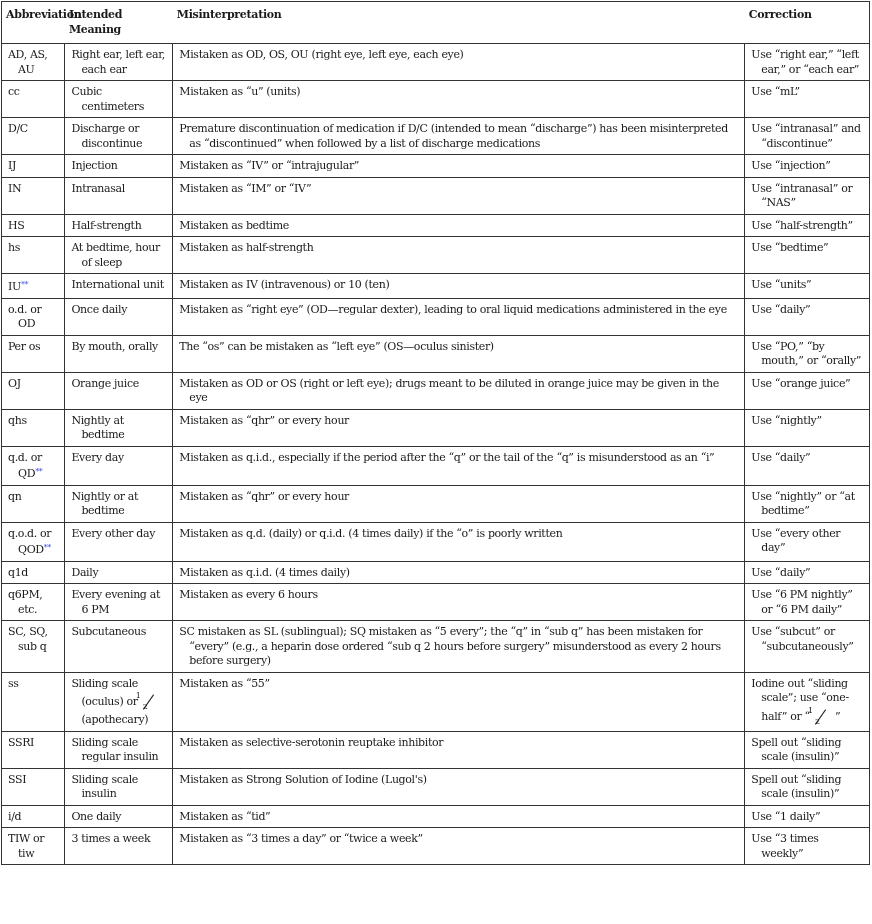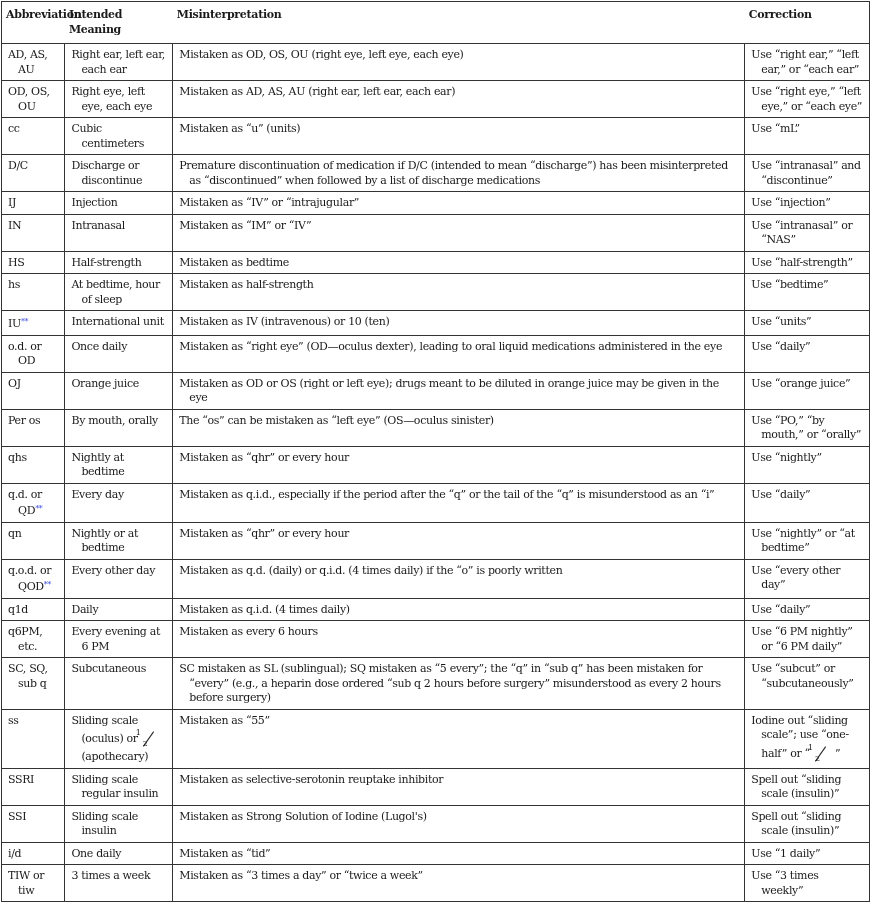--- a/index.html
+++ b/index.html
@@ -66,26 +66,20 @@
     </tr>
   </thead>
   <tbody id="tbody">
       <tr>
         <td class="hang"><span>AD, AS, AU</span></td>
         <td class="hang"><span>Right ear, left ear, each ear</span></td>
         <td class="hang"><span>Mistaken as OD, OS, OU (right eye, left eye, each eye)</span></td>
         <td class="hang"><span>Use “right ear,” “left ear,” or “each ear”</span></td>
       </tr>
       <tr>
-        <td class="hang"><span>OD, OS, OU</span></td>
-        <td class="hang"><span>Right eye, left eye, each eye</span></td>
-        <td class="hang"><span>Mistaken as AD, AS, AU (right ear, left ear, each ear)</span></td>
-        <td class="hang"><span>Use “right eye,” “left eye,” or “each eye”</span></td>
-      </tr>
-      <tr>
         <td class="hang"><span>cc</span></td>
         <td class="hang"><span>Cubic centimeters</span></td>
         <td class="hang"><span>Mistaken as “u” (units)</span></td>
         <td class="hang"><span>Use “mL”</span></td>
       </tr>
       <tr>
         <td class="hang"><span>D/C</span></td>
         <td class="hang"><span>Discharge or discontinue</span></td>
         <td class="hang"><span>Premature discontinuation of medication if D/C (intended to mean “discharge”) has been misinterpreted as “discontinued” when followed by a list of discharge medications</span></td>
         <td class="hang"><span>Use “intranasal” and “discontinue”</span></td>
@@ -116,36 +110,36 @@
       </tr>
       <tr>
         <td class="hang"><span>IU</span><span class="star">**</span></td>
         <td class="hang"><span>International unit</span></td>
         <td class="hang"><span>Mistaken as IV (intravenous) or 10 (ten)</span></td>
         <td class="hang"><span>Use “units”</span></td>
       </tr>
       <tr>
         <td class="hang"><span>o.d. or OD</span></td>
         <td class="hang"><span>Once daily</span></td>
-        <td class="hang"><span>Mistaken as “right eye” (OD—oculus dexter), leading to oral liquid medications administered in the eye</span></td>
+        <td class="hang"><span>Mistaken as “right eye” (OD—regular dexter), leading to oral liquid medications administered in the eye</span></td>
         <td class="hang"><span>Use “daily”</span></td>
+      </tr>
+      <tr>
+        <td class="hang"><span>Per os</span></td>
+        <td class="hang"><span>By mouth, orally</span></td>
+        <td class="hang"><span>The “os” can be mistaken as “left eye” (OS—oculus sinister)</span></td>
+        <td class="hang"><span>Use “PO,” “by mouth,” or “orally”</span></td>
       </tr>
       <tr>
         <td class="hang"><span>OJ</span></td>
         <td class="hang"><span>Orange juice</span></td>
         <td class="hang"><span>Mistaken as OD or OS (right or left eye); drugs meant to be diluted in orange juice may be given in the eye</span></td>
         <td class="hang"><span>Use “orange juice”</span></td>
       </tr>
       <tr>
-        <td class="hang"><span>Per os</span></td>
-        <td class="hang"><span>By mouth, orally</span></td>
-        <td class="hang"><span>The “os” can be mistaken as “left eye” (OS—oculus sinister)</span></td>
-        <td class="hang"><span>Use “PO,” “by mouth,” or “orally”</span></td>
-      </tr>
-      <tr>
         <td class="hang"><span>qhs</span></td>
         <td class="hang"><span>Nightly at bedtime</span></td>
         <td class="hang"><span>Mistaken as “qhr” or every hour</span></td>
         <td class="hang"><span>Use “nightly”</span></td>
       </tr>
       <tr>
         <td class="hang"><span>q.d. or QD</span><span class="star">**</span></td>
         <td class="hang"><span>Every day</span></td>
         <td class="hang"><span>Mistaken as q.i.d., especially if the period after the “q” or the tail of the “q” is misunderstood as an “i”</span></td>
         <td class="hang"><span>Use “daily”</span></td>

